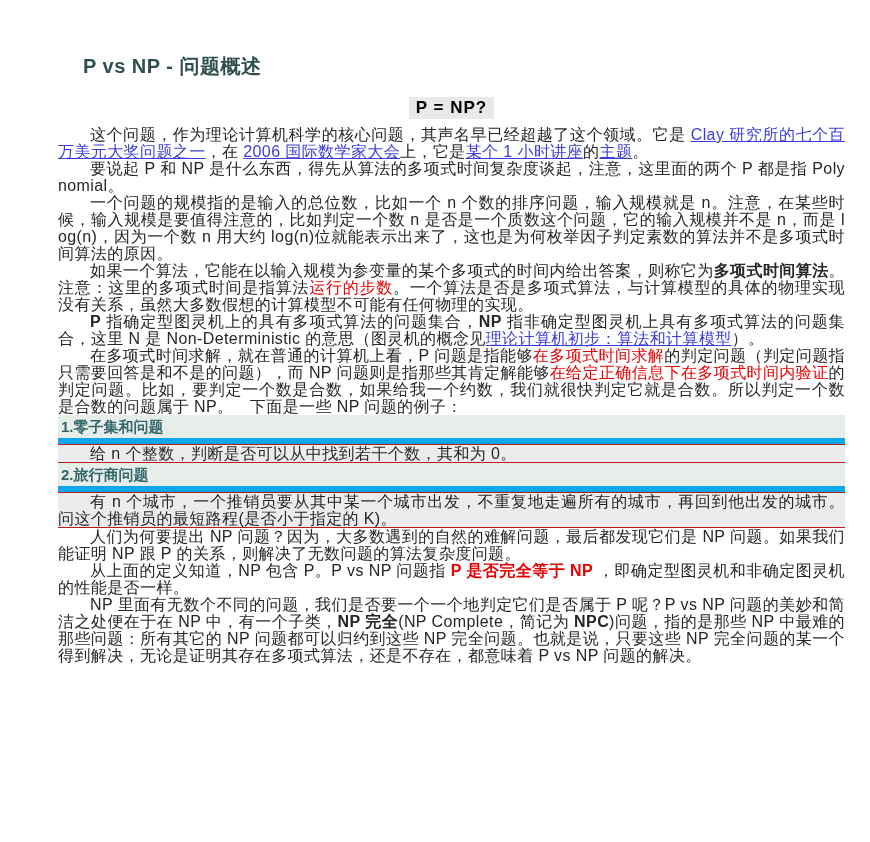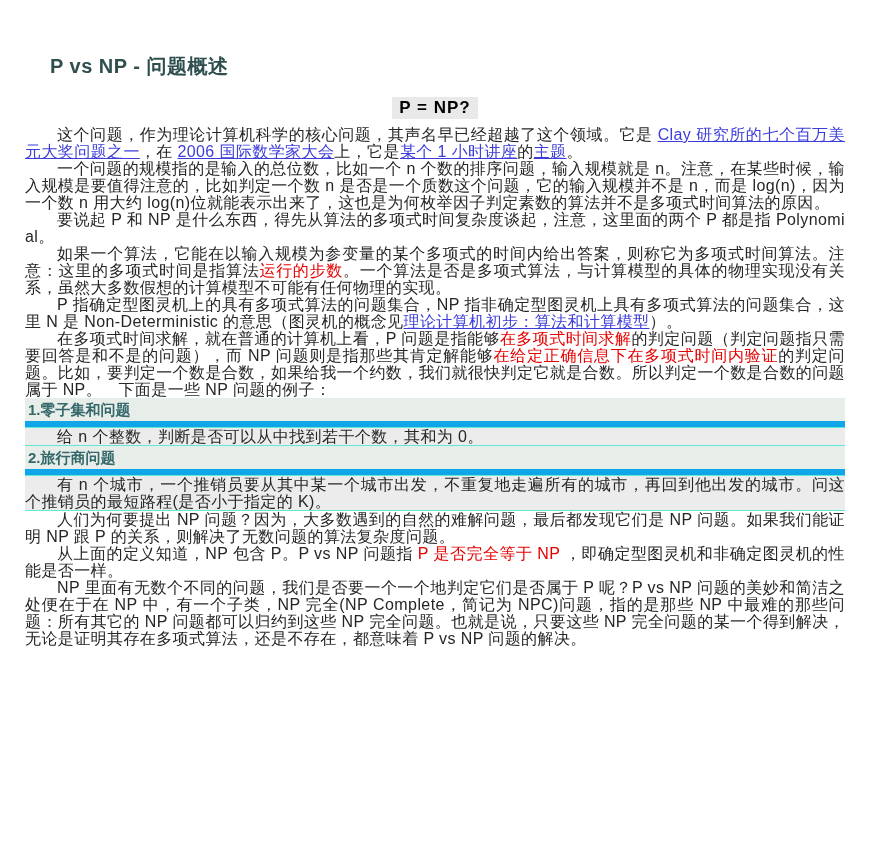--- a/index.html
+++ b/index.html
@@ -1,64 +1,64 @@
 <!DOCTYPE html>
 <html><head>
 <meta charset="utf-8">
 <style>
   html,body{margin:0;padding:0;}
   body{
     width:870px;height:842px;background:#ffffff;overflow:hidden;
     font-family:"Liberation Sans","DejaVu Sans",sans-serif;
     -webkit-font-smoothing:antialiased;
   }
-  .page{width:870px;height:842px;background:#ffffff;box-sizing:border-box;padding-top:53px;}
+  .page{width:870px;height:842px;background:#ffffff;box-sizing:border-box;padding-top:53px;padding-left:33px;}
   .doc-title{
     margin:0 0 0 50px;font-size:20px;font-weight:bold;color:#2f4f4f;
     letter-spacing:0.5px;
   }
   .headline-row{text-align:center;margin-top:17px;}
   .headline{
     display:inline-block;background:#e9e9e9;color:#000000;font-weight:bold;
     font-size:17px;padding:1px 7px;letter-spacing:1px;
   }
   .content{margin:7px 25px 0 25px;}
   .content p{
     margin:0;font-size:16px;line-height:17px;color:#262626;
     text-align:justify;text-indent:2em;letter-spacing:0.4px;
     word-break:break-all;
   }
   .link{color:#3c3cd9;text-decoration:underline;cursor:pointer;}
   .red{color:#e60000;}
-  .bold{font-weight:normal;margin-top:48px;}
+  .bold{font-weight:bold;margin-top:48px;}
   .sec-header{
     background:#e7ede8;color:#35686b;font-weight:bold;font-size:15px;
     line-height:21px;border-bottom:6px solid #0ea5e9;padding:1px 3px;
   }
-  .sec-body{background:#5eead4;padding:1px 0;}
+  .sec-body{background:#b91c1c;padding:1px 0;}
   .sec-body p{background:#ececec;}
 </style>
 </head>
 <body>
 
 <div class="page">
 
   <h1 class="doc-title">P vs NP - 问题概述</h1>
 
   <div class="headline-row">
     <span class="headline">P = NP?</span>
   </div>
 
   <div class="content">
 
     <p><span>这个问题，作为理论计算机科学的核心问题，其声名早已经超越了这个领域。它是 </span><span class="link">Clay 研究所的七个百万美元大奖问题之一</span><span>，在 </span><span class="link">2006 国际数学家大会</span><span>上，它是</span><span class="link">某个 1 小时讲座</span><span>的</span><span class="link">主题</span><span>。</span></p>
 
+    <p><span>要说起 P 和 NP 是什么东西，得先从算法的多项式时间复杂度谈起，注意，这里面的两个 P 都是指 Polynomial。</span></p>
+
     <p><span>一个问题的规模指的是输入的总位数，比如一个 n 个数的排序问题，输入规模就是 n。注意，在某些时候，输入规模是要值得注意的，比如判定一个数 n 是否是一个质数这个问题，它的输入规模并不是 n，而是 log(n)，因为一个数 n 用大约 log(n)位就能表示出来了，这也是为何枚举因子判定素数的算法并不是多项式时间算法的原因。</span></p>
-
-    <p><span>要说起 P 和 NP 是什么东西，得先从算法的多项式时间复杂度谈起，注意，这里面的两个 P 都是指 Polynomial。</span></p>
 
     <p><span>如果一个算法，它能在以输入规模为参变量的某个多项式的时间内给出答案，则称它为</span><span class="bold">多项式时间算法</span><span>。注意：这里的多项式时间是指算法</span><span class="red">运行的步数</span><span>。一个算法是否是多项式算法，与计算模型的具体的物理实现没有关系，虽然大多数假想的计算模型不可能有任何物理的实现。</span></p>
 
     <p><span class="bold">P</span><span> 指确定型图灵机上的具有多项式算法的问题集合，</span><span class="bold">NP</span><span> 指非确定型图灵机上具有多项式算法的问题集合，这里 N 是 Non-Deterministic 的意思（图灵机的概念见</span><span class="link">理论计算机初步：算法和计算模型</span><span>）。</span></p>
 
     <p><span>在多项式时间求解，就在普通的计算机上看，P 问题是指能够</span><span class="red">在多项式时间求解</span><span>的判定问题（判定问题指只需要回答是和不是的问题），而 NP 问题则是指那些其肯定解能够</span><span class="red">在给定正确信息下在多项式时间内验证</span><span>的判定问题。比如，要判定一个数是合数，如果给我一个约数，我们就很快判定它就是合数。所以判定一个数是合数的问题属于 NP。　下面是一些 NP 问题的例子：</span></p>
 
     <div class="sec-header">1.零子集和问题</div>
     <div class="sec-body">
       <p>给 n 个整数，判断是否可以从中找到若干个数，其和为 0。</p>

